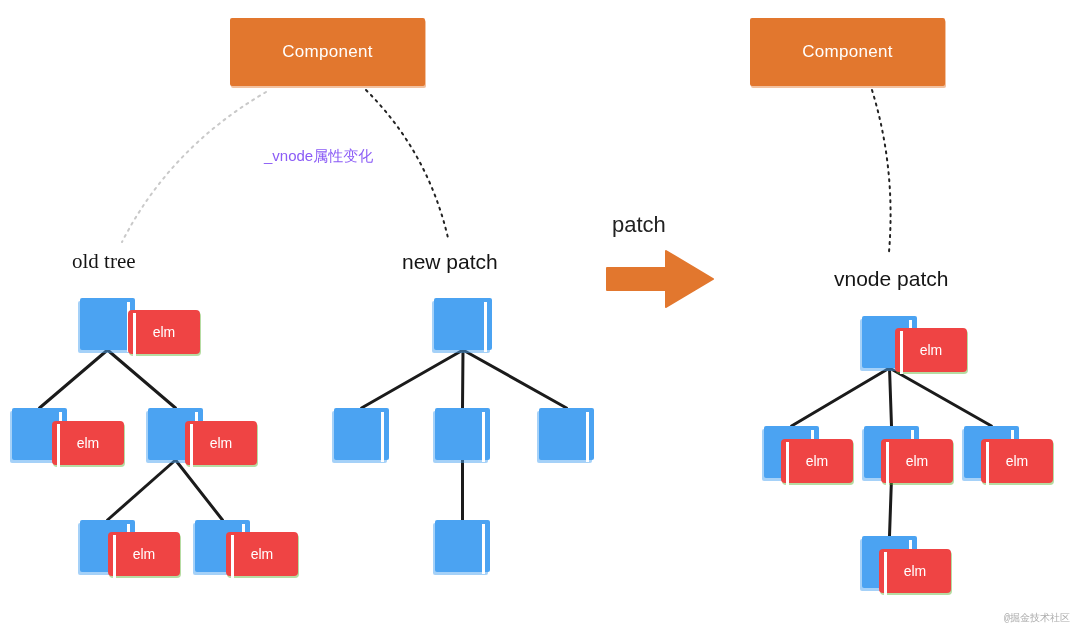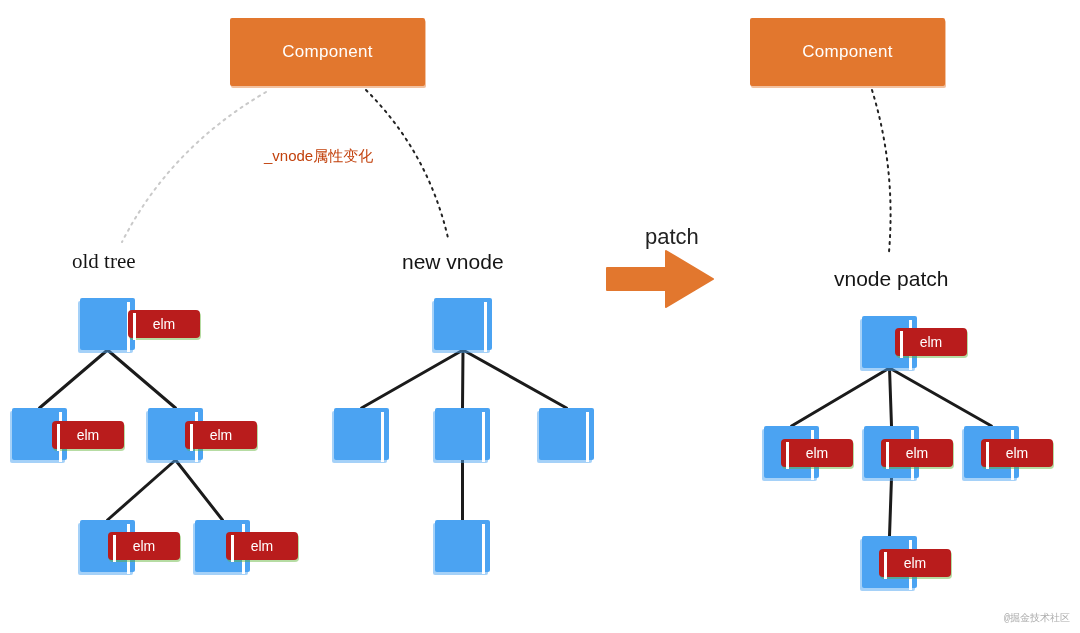--- a/index.html
+++ b/index.html
@@ -28,38 +28,38 @@
   .vnode-box {
     position:absolute; background:#4BA3F2; border-radius:2px;
     box-shadow:-2px 3px 0 rgba(75,163,242,0.5);
   }
   .vnode-box::after {
     content:""; position:absolute; top:4px; right:5px; bottom:-2px;
     width:3px; background:#ffffff;
   }
 
   .elm-badge {
-    position:absolute; width:72px; height:28px;
-    background:#b91c1c; border-radius:4px;
+    position:absolute; width:72px; height:44px;
+    background:#ef4444; border-radius:4px;
     color:#ffffff; font-size:14px;
     display:flex; align-items:center; justify-content:center;
     box-shadow:1px 2px 0 rgba(94,178,52,0.45);
   }
   .elm-badge::before {
     content:""; position:absolute; left:5px; top:3px; bottom:-2px;
     width:2.5px; background:#ffffff;
   }
 
   .patch-label {
-    position:absolute; left:612px; top:224px;
-    font-size:22px; color:#222222;margin-left:33px;
+    position:absolute; left:612px; top:212px;
+    font-size:22px; color:#222222;
   }
   .vnode-change-label {
     position:absolute; left:264px; top:147px;
-    font-size:15px; color:#c2410c; white-space:nowrap;
+    font-size:15px; color:#8b5cf6; white-space:nowrap;
   }
   .watermark {
     position:absolute; right:10px; bottom:8px;
     font-size:10px; color:#ababab; white-space:nowrap;font-family:Liberation Mono, monospace;
   }
 </style>
 </head>
 <body>
 
 <div id="diagram-canvas">
@@ -99,21 +99,21 @@
     <div class="vnode-box" style="left: 80px; top: 298px; width: 55px; height: 52px;"></div>
     <div class="elm-badge" style="left: 128px; top: 310px;">elm</div>
     <div class="vnode-box" style="left: 12px; top: 408px; width: 55px; height: 52px;"></div>
     <div class="elm-badge" style="left: 52px; top: 421px;">elm</div>
     <div class="vnode-box" style="left: 148px; top: 408px; width: 55px; height: 52px;"></div>
     <div class="elm-badge" style="left: 185px; top: 421px;">elm</div>
     <div class="vnode-box" style="left: 80px; top: 520px; width: 55px; height: 52px;"></div>
     <div class="elm-badge" style="left: 108px; top: 532px;">elm</div>
     <div class="vnode-box" style="left: 195px; top: 520px; width: 55px; height: 52px;"></div>
     <div class="elm-badge" style="left: 226px; top: 532px;">elm</div>
-    <div class="tree-title" style="left: 402px; top: 250px;">new vnode</div>
+    <div class="tree-title" style="left: 402px; top: 250px;">new patch</div>
     <div class="vnode-box" style="left: 434px; top: 298px; width: 58px; height: 52px;"></div>
     <div class="vnode-box" style="left: 334px; top: 408px; width: 55px; height: 52px;"></div>
     <div class="vnode-box" style="left: 435px; top: 408px; width: 55px; height: 52px;"></div>
     <div class="vnode-box" style="left: 539px; top: 408px; width: 55px; height: 52px;"></div>
     <div class="vnode-box" style="left: 435px; top: 520px; width: 55px; height: 52px;"></div>
     <div class="tree-title" style="left: 834px; top: 267px;">vnode patch</div>
     <div class="vnode-box" style="left: 862px; top: 316px; width: 55px; height: 52px;"></div>
     <div class="elm-badge" style="left: 895px; top: 328px;">elm</div>
     <div class="vnode-box" style="left: 764px; top: 426px; width: 55px; height: 52px;"></div>
     <div class="elm-badge" style="left: 781px; top: 439px;">elm</div>

